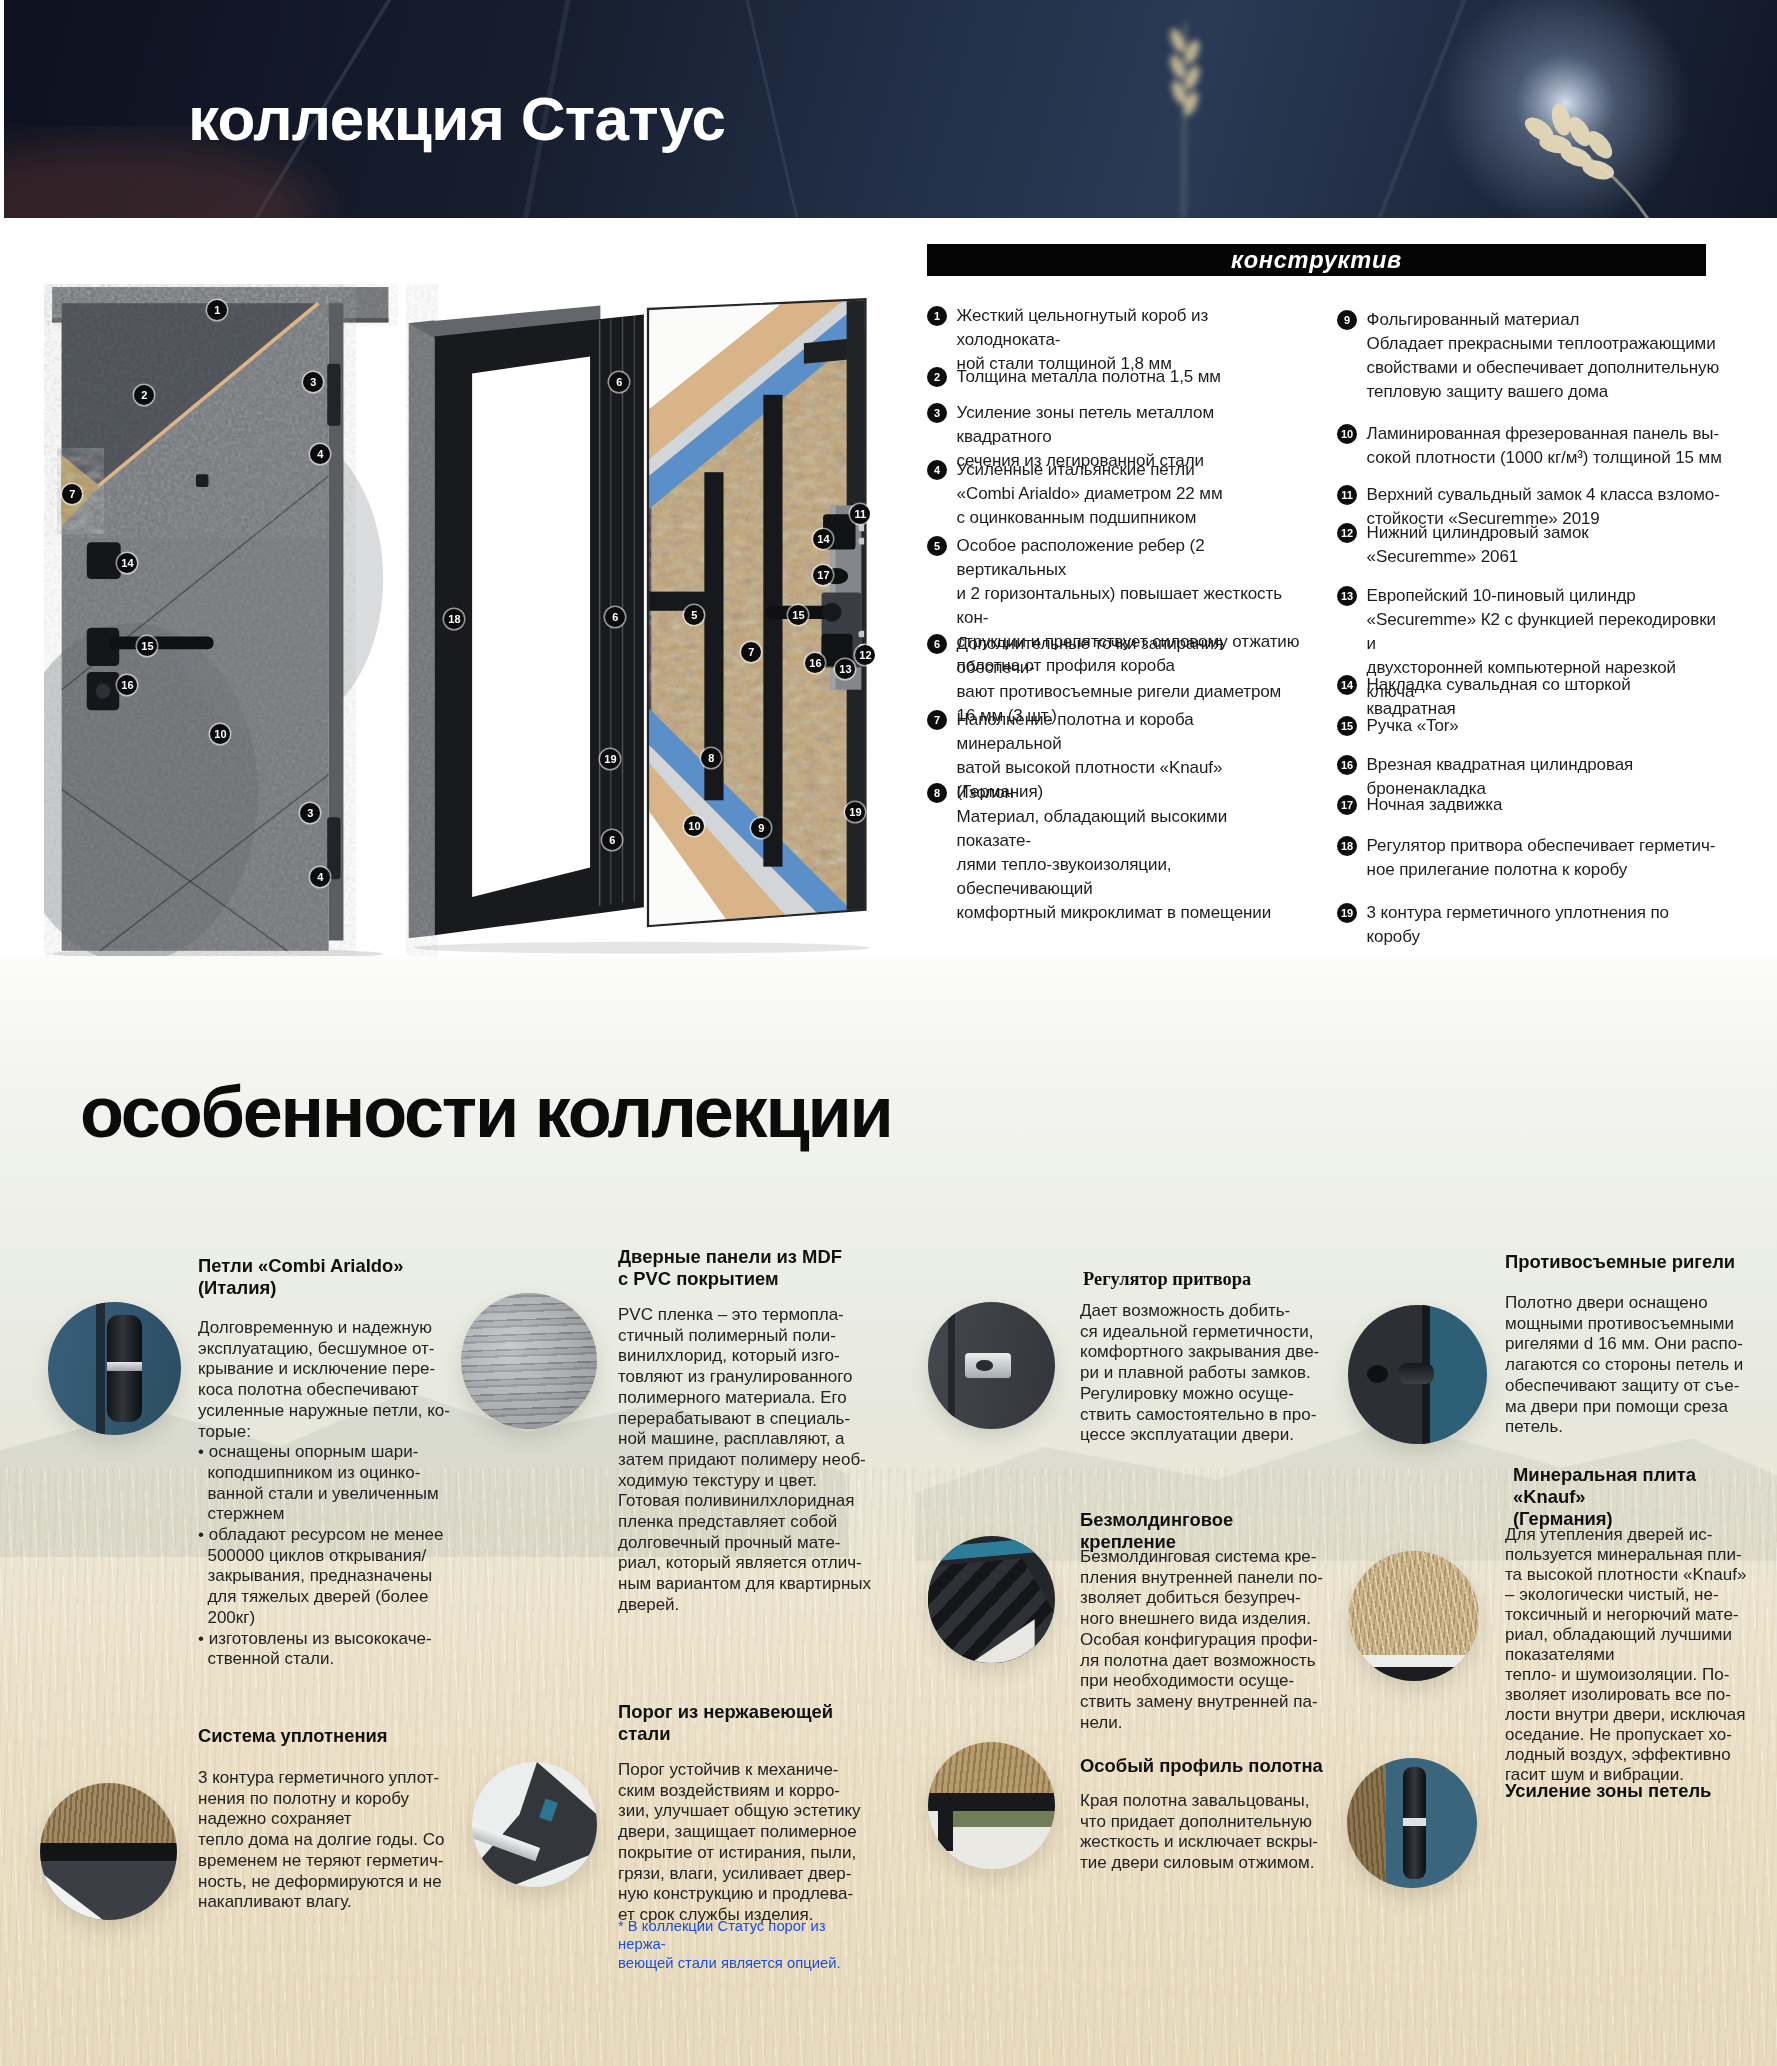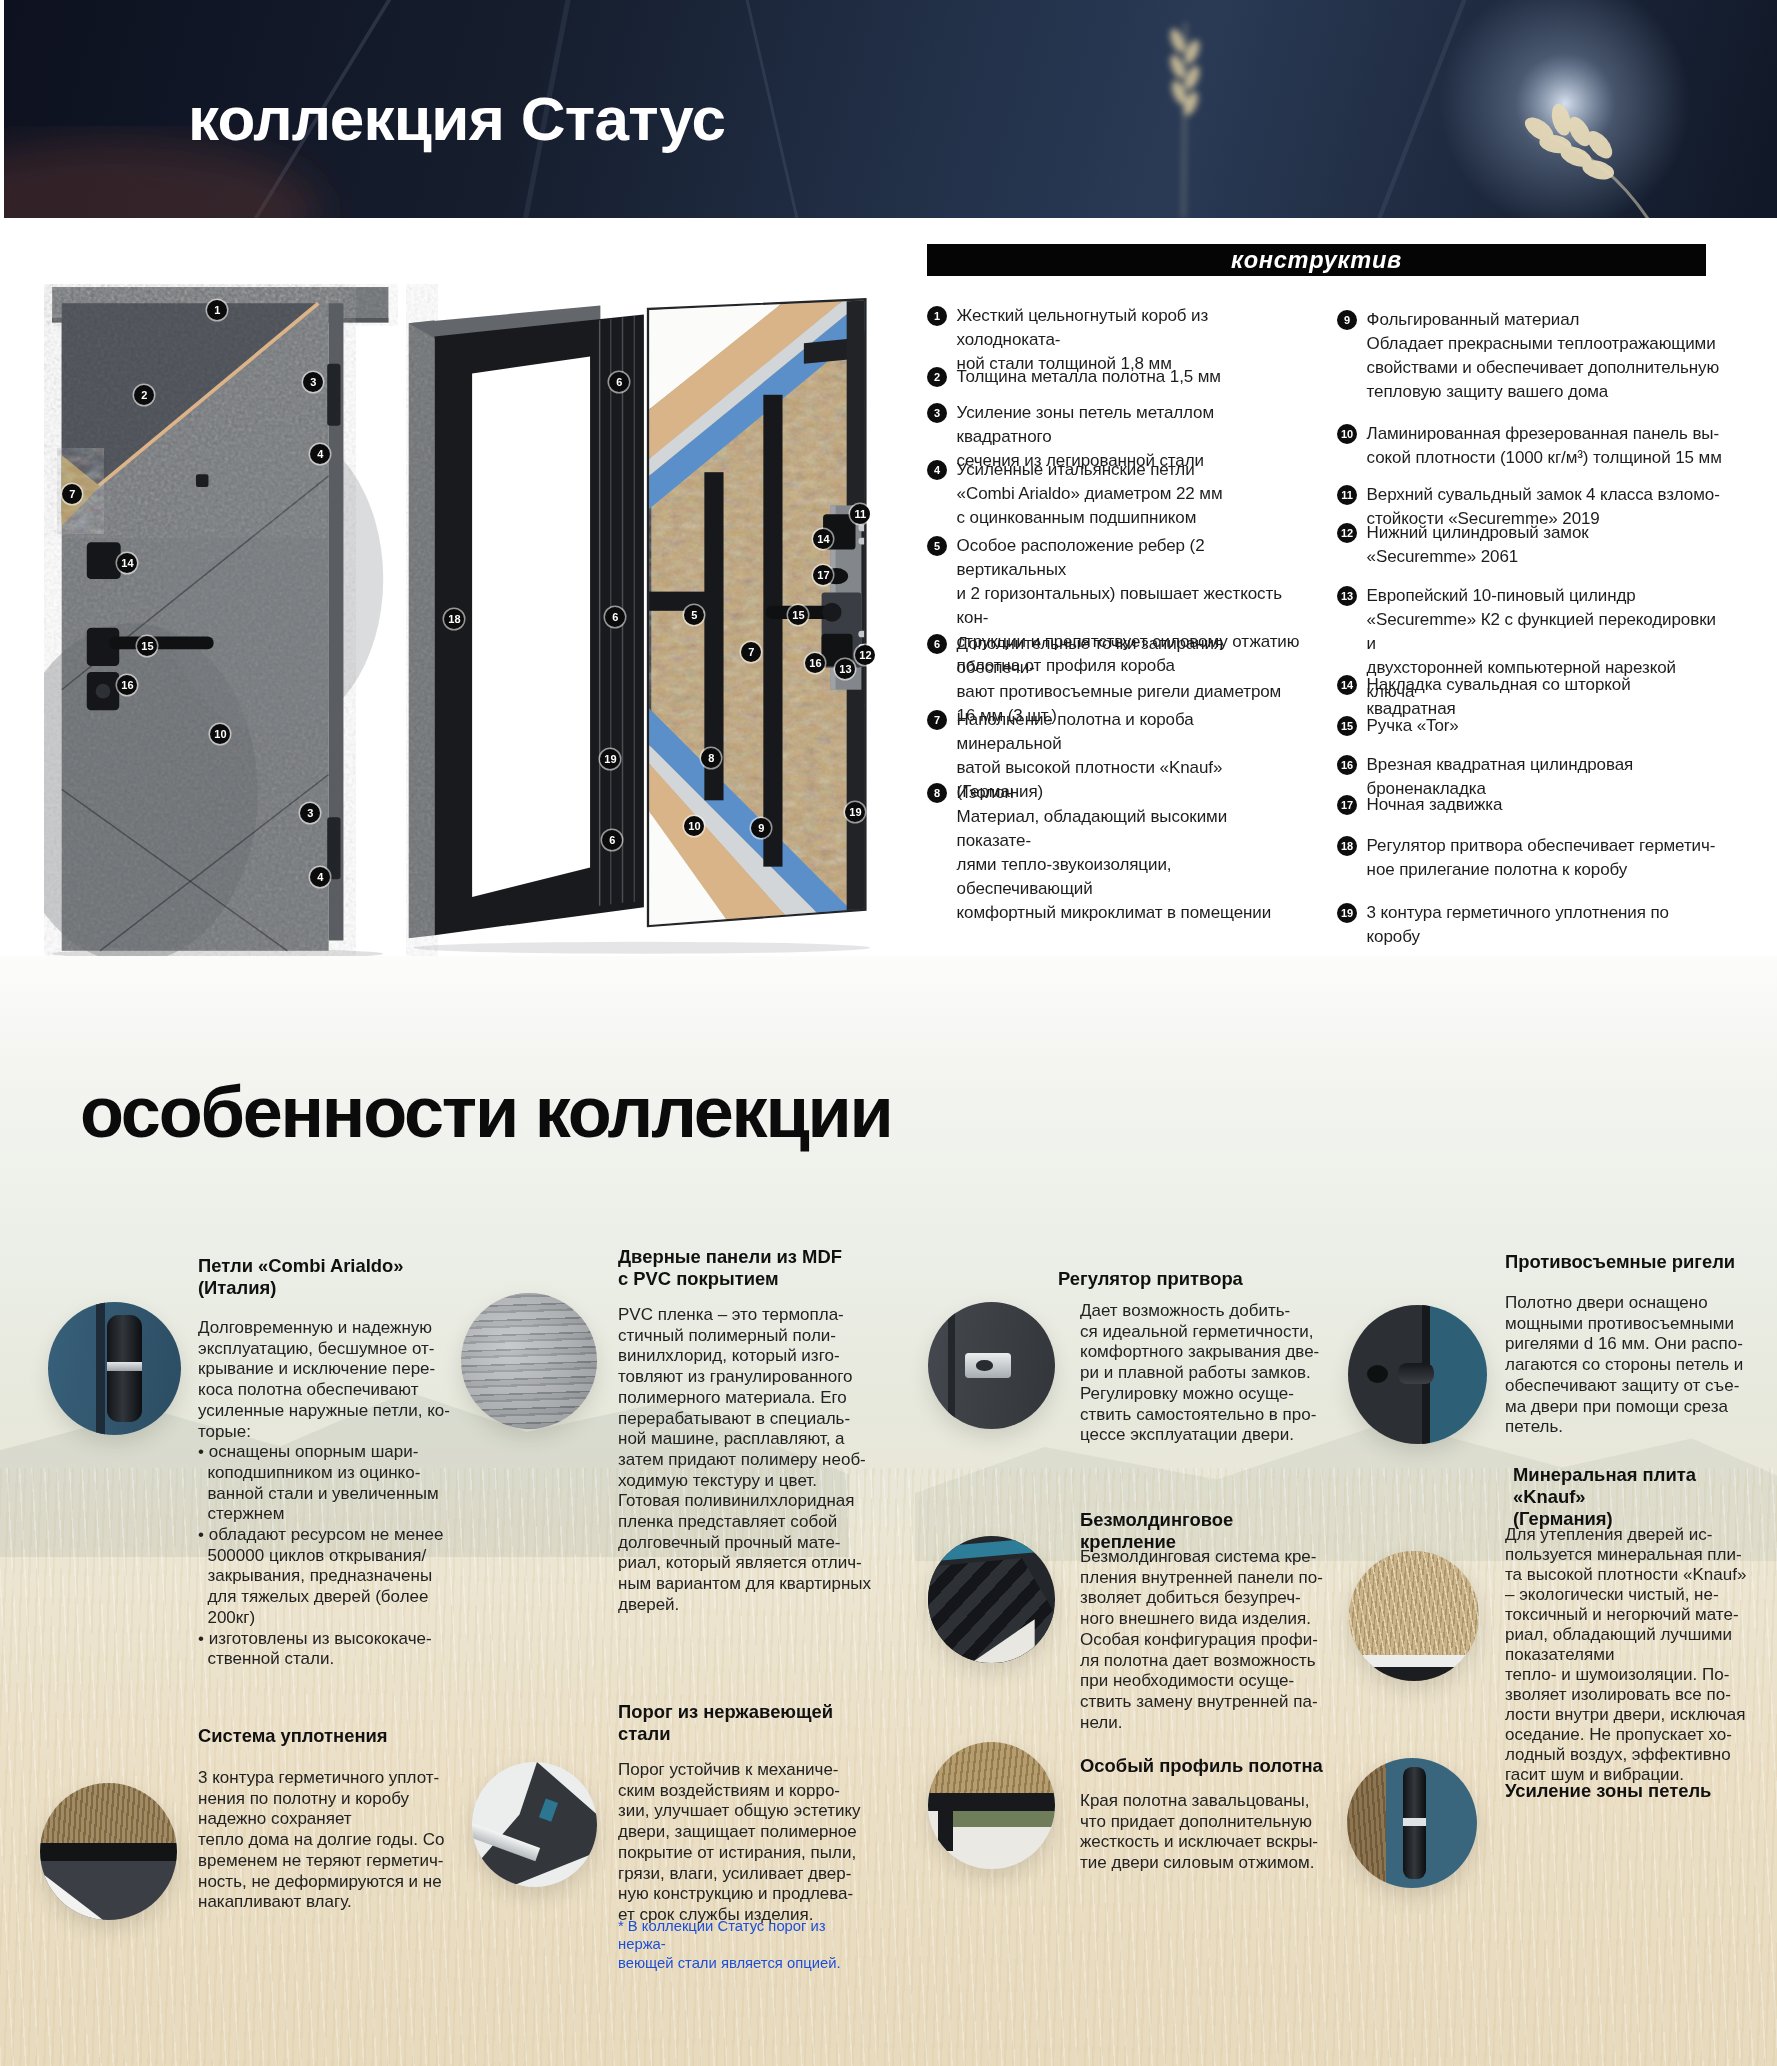--- a/index.html
+++ b/index.html
@@ -491,21 +491,21 @@
 ную конструкцию и продлева-
 ет срок службы изделия.</div>
   <div class="f-note" style="left:618px;top:1917px;width:258px;">* В коллекции Статус порог из нержа-
 веющей стали является опцией.</div>
 
   <div class="ph ph-reg" style="left:928px;top:1302px;width:127px;height:127px;">
       <div class="seam"></div>
       <div class="bracket"></div>
       <div class="hole"></div>
     </div>
-  <div class="f-head" style="left:1058px;top:1268px;width:251px;">Регулятор притвора</div>
+  <div class="f-head" style="left:1083px;top:1268px;width:251px;font-family:Liberation Serif, serif;">Регулятор притвора</div>
   <div class="f-body" style="left:1080px;top:1301px;width:255px;">Дает возможность добить-
 ся идеальной герметичности,
 комфортного закрывания две-
 ри и плавной работы замков.
 Регулировку можно осуще-
 ствить самостоятельно в про-
 цессе эксплуатации двери.</div>
   <div class="ph ph-bezm" style="left:928px;top:1536px;width:127px;height:127px;">
       <div class="steps"></div>
       <div class="teal"></div>

